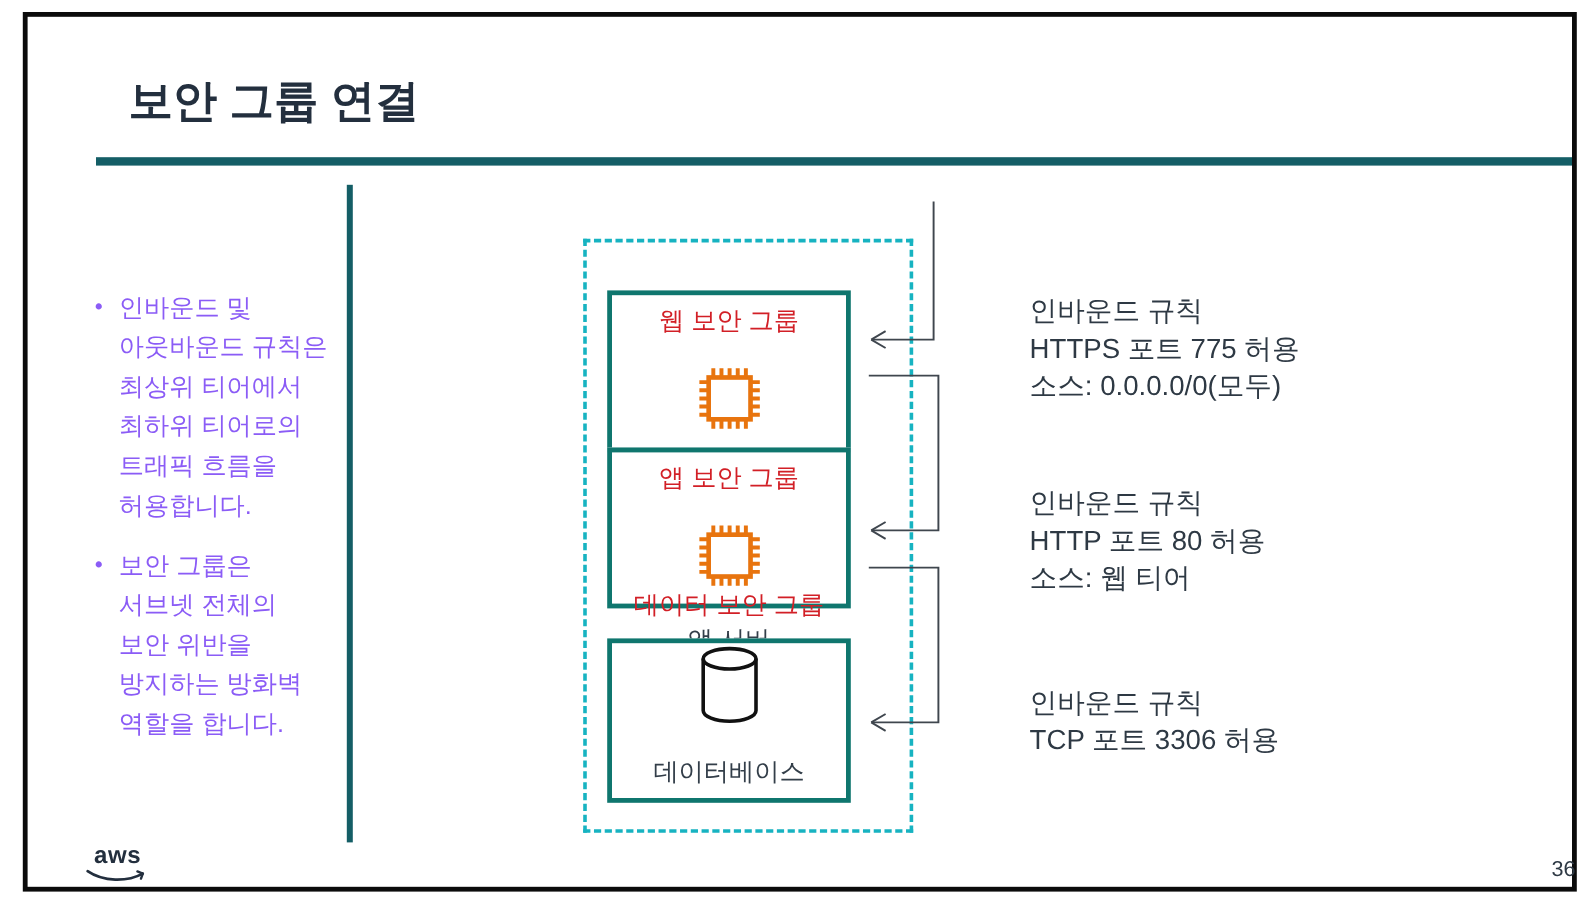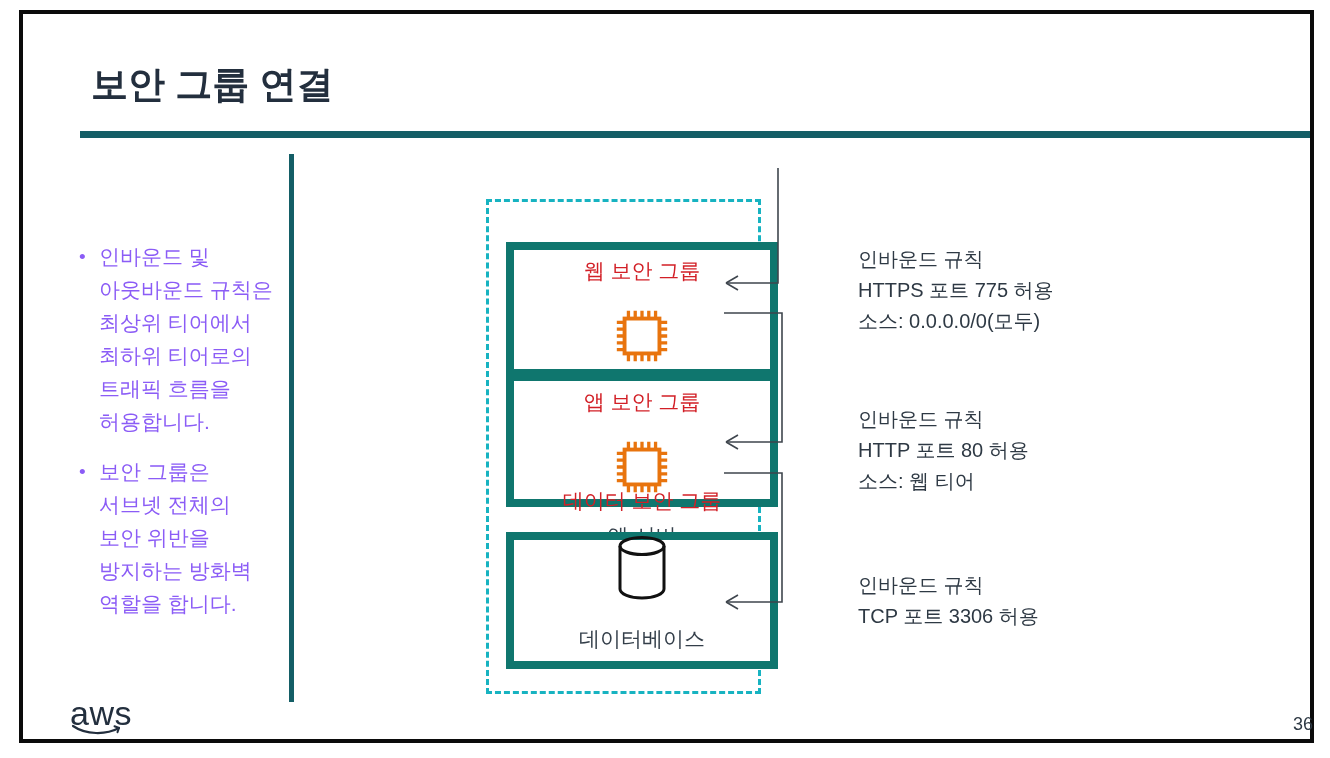--- a/index.html
+++ b/index.html
@@ -13,21 +13,21 @@
   .slide-frame {
     position: absolute;
     left: 19px; top: 10px;
     width: 1295px; height: 733px;
     border: 4px solid #0b0b0b;
     background: #fff;
   }
   .abs { position: absolute; }
 
   .page-title {
-    left: 68px; top: 46px;
+    left: 84px; top: 46px;
     font-size: 37px; font-weight: bold;
     color: #232f3e; letter-spacing: 0px;
   }
   .title-rule {
     left: 57px; top: 117px;
     width: 1230px; height: 7px;
     background: #145e66;
   }
   .divider-v {
     left: 266px; top: 140px;
@@ -66,22 +66,22 @@
   }
   .az-label {
     left: 463px; top: 194px;
     width: 275px;
     text-align: center;
     color: #17b3c1;
     font-size: 21px;
   }
   .sg-box {
     left: 483px;
-    width: 272px;
-    border: 8px solid #0f766e;
+    width: 203px;
+    border: 4px solid #0f766e;
     background: #fff;
     display: flex;
     flex-direction: column;
     align-items: center;
     justify-content: space-between;
     padding: 7px 4px 8px 4px;
     gap: 20px;
   }
   .sg-web  { top: 228px; height: 135px; }
   .sg-app  { top: 359px; height: 134px; }
@@ -102,36 +102,36 @@
   .connectors {
     left: 0; top: 0;
     width: 1330px; height: 758px;
     pointer-events: none;
   }
 
   
   .annotation {
     left: 835px;
     width: 330px;
-    font-size: 20px;
+    font-size: 23px;
     line-height: 31px;
     color: #2e3944;
   }
   .ann-1 { top: 230px; }
   .ann-2 { top: 390px; }
   .ann-3 { top: 556px; }
 
   
   .aws-logo {
     left: 47px; top: 688px;
     width: 56px;
     color: #232f3e;
   }
   .aws-logo .aws-text {
-    font-size: 34px; font-weight: normal;
+    font-size: 20px; font-weight: bold;
     letter-spacing: 0.5px;
     line-height: 22px;
     display: block;
     text-align: center;
   }
   .page-number {
     left: 1240px; top: 700px;
     width: 50px;
     text-align: right;
     font-size: 18px;

